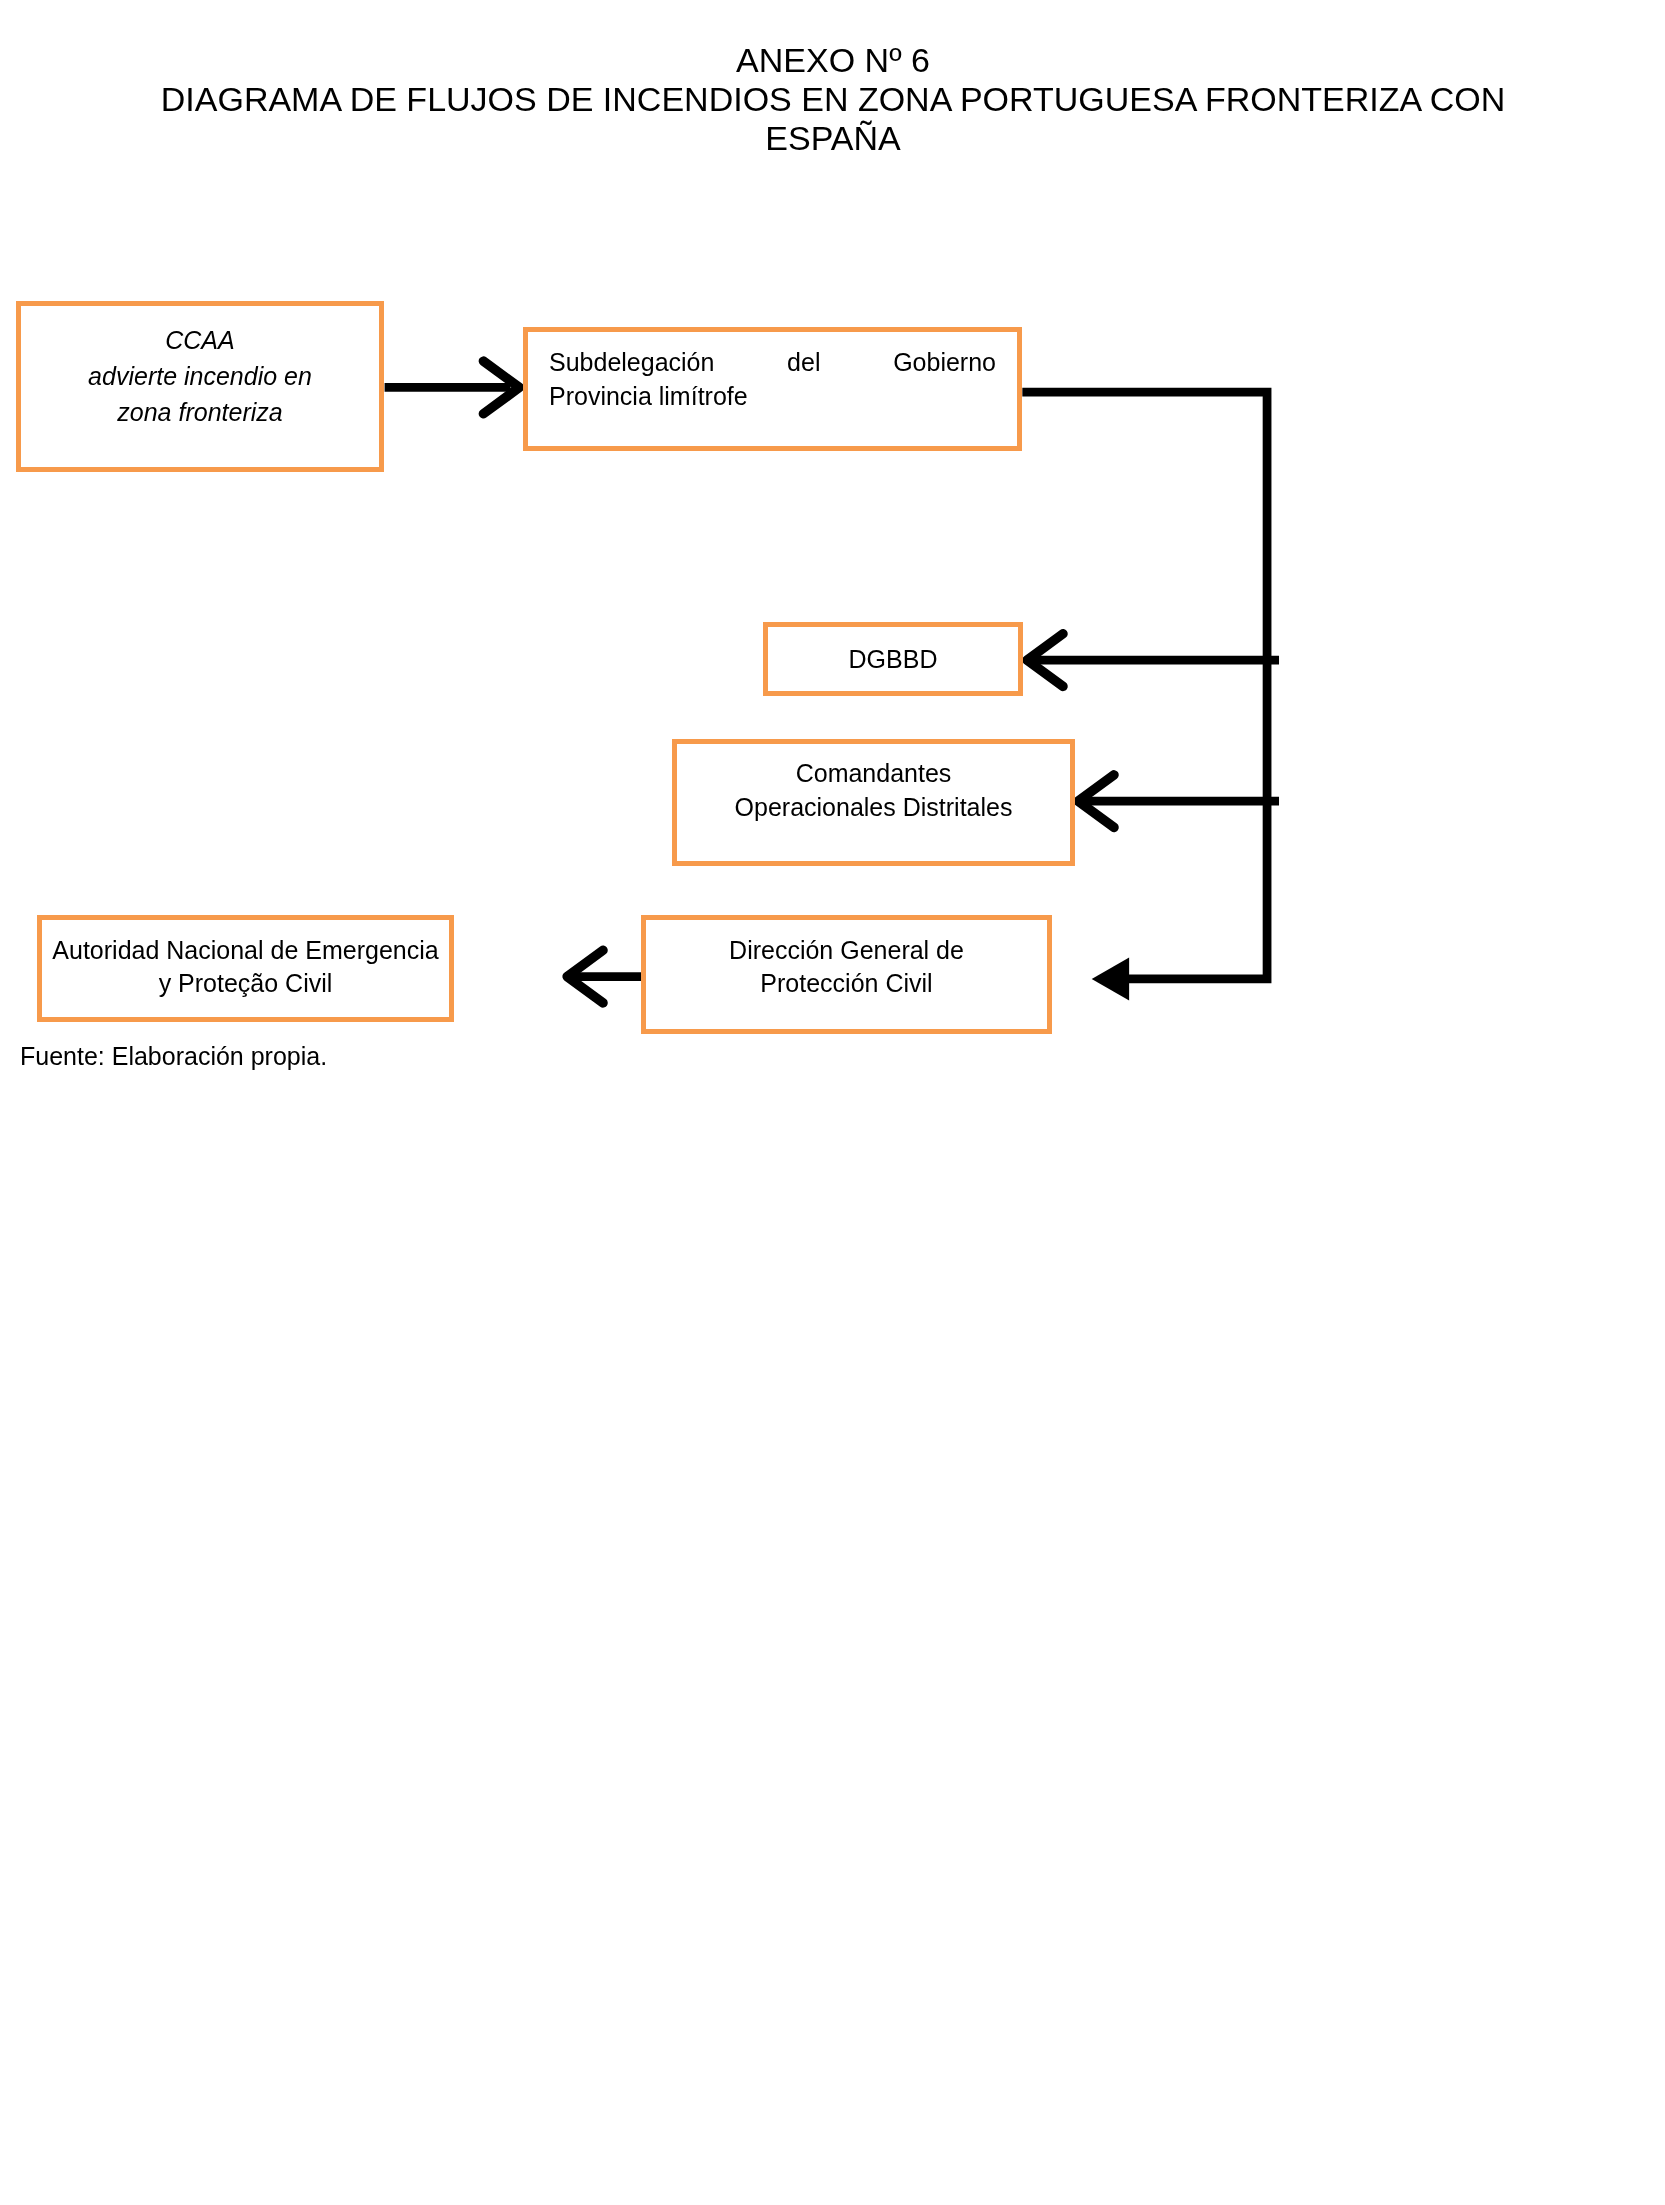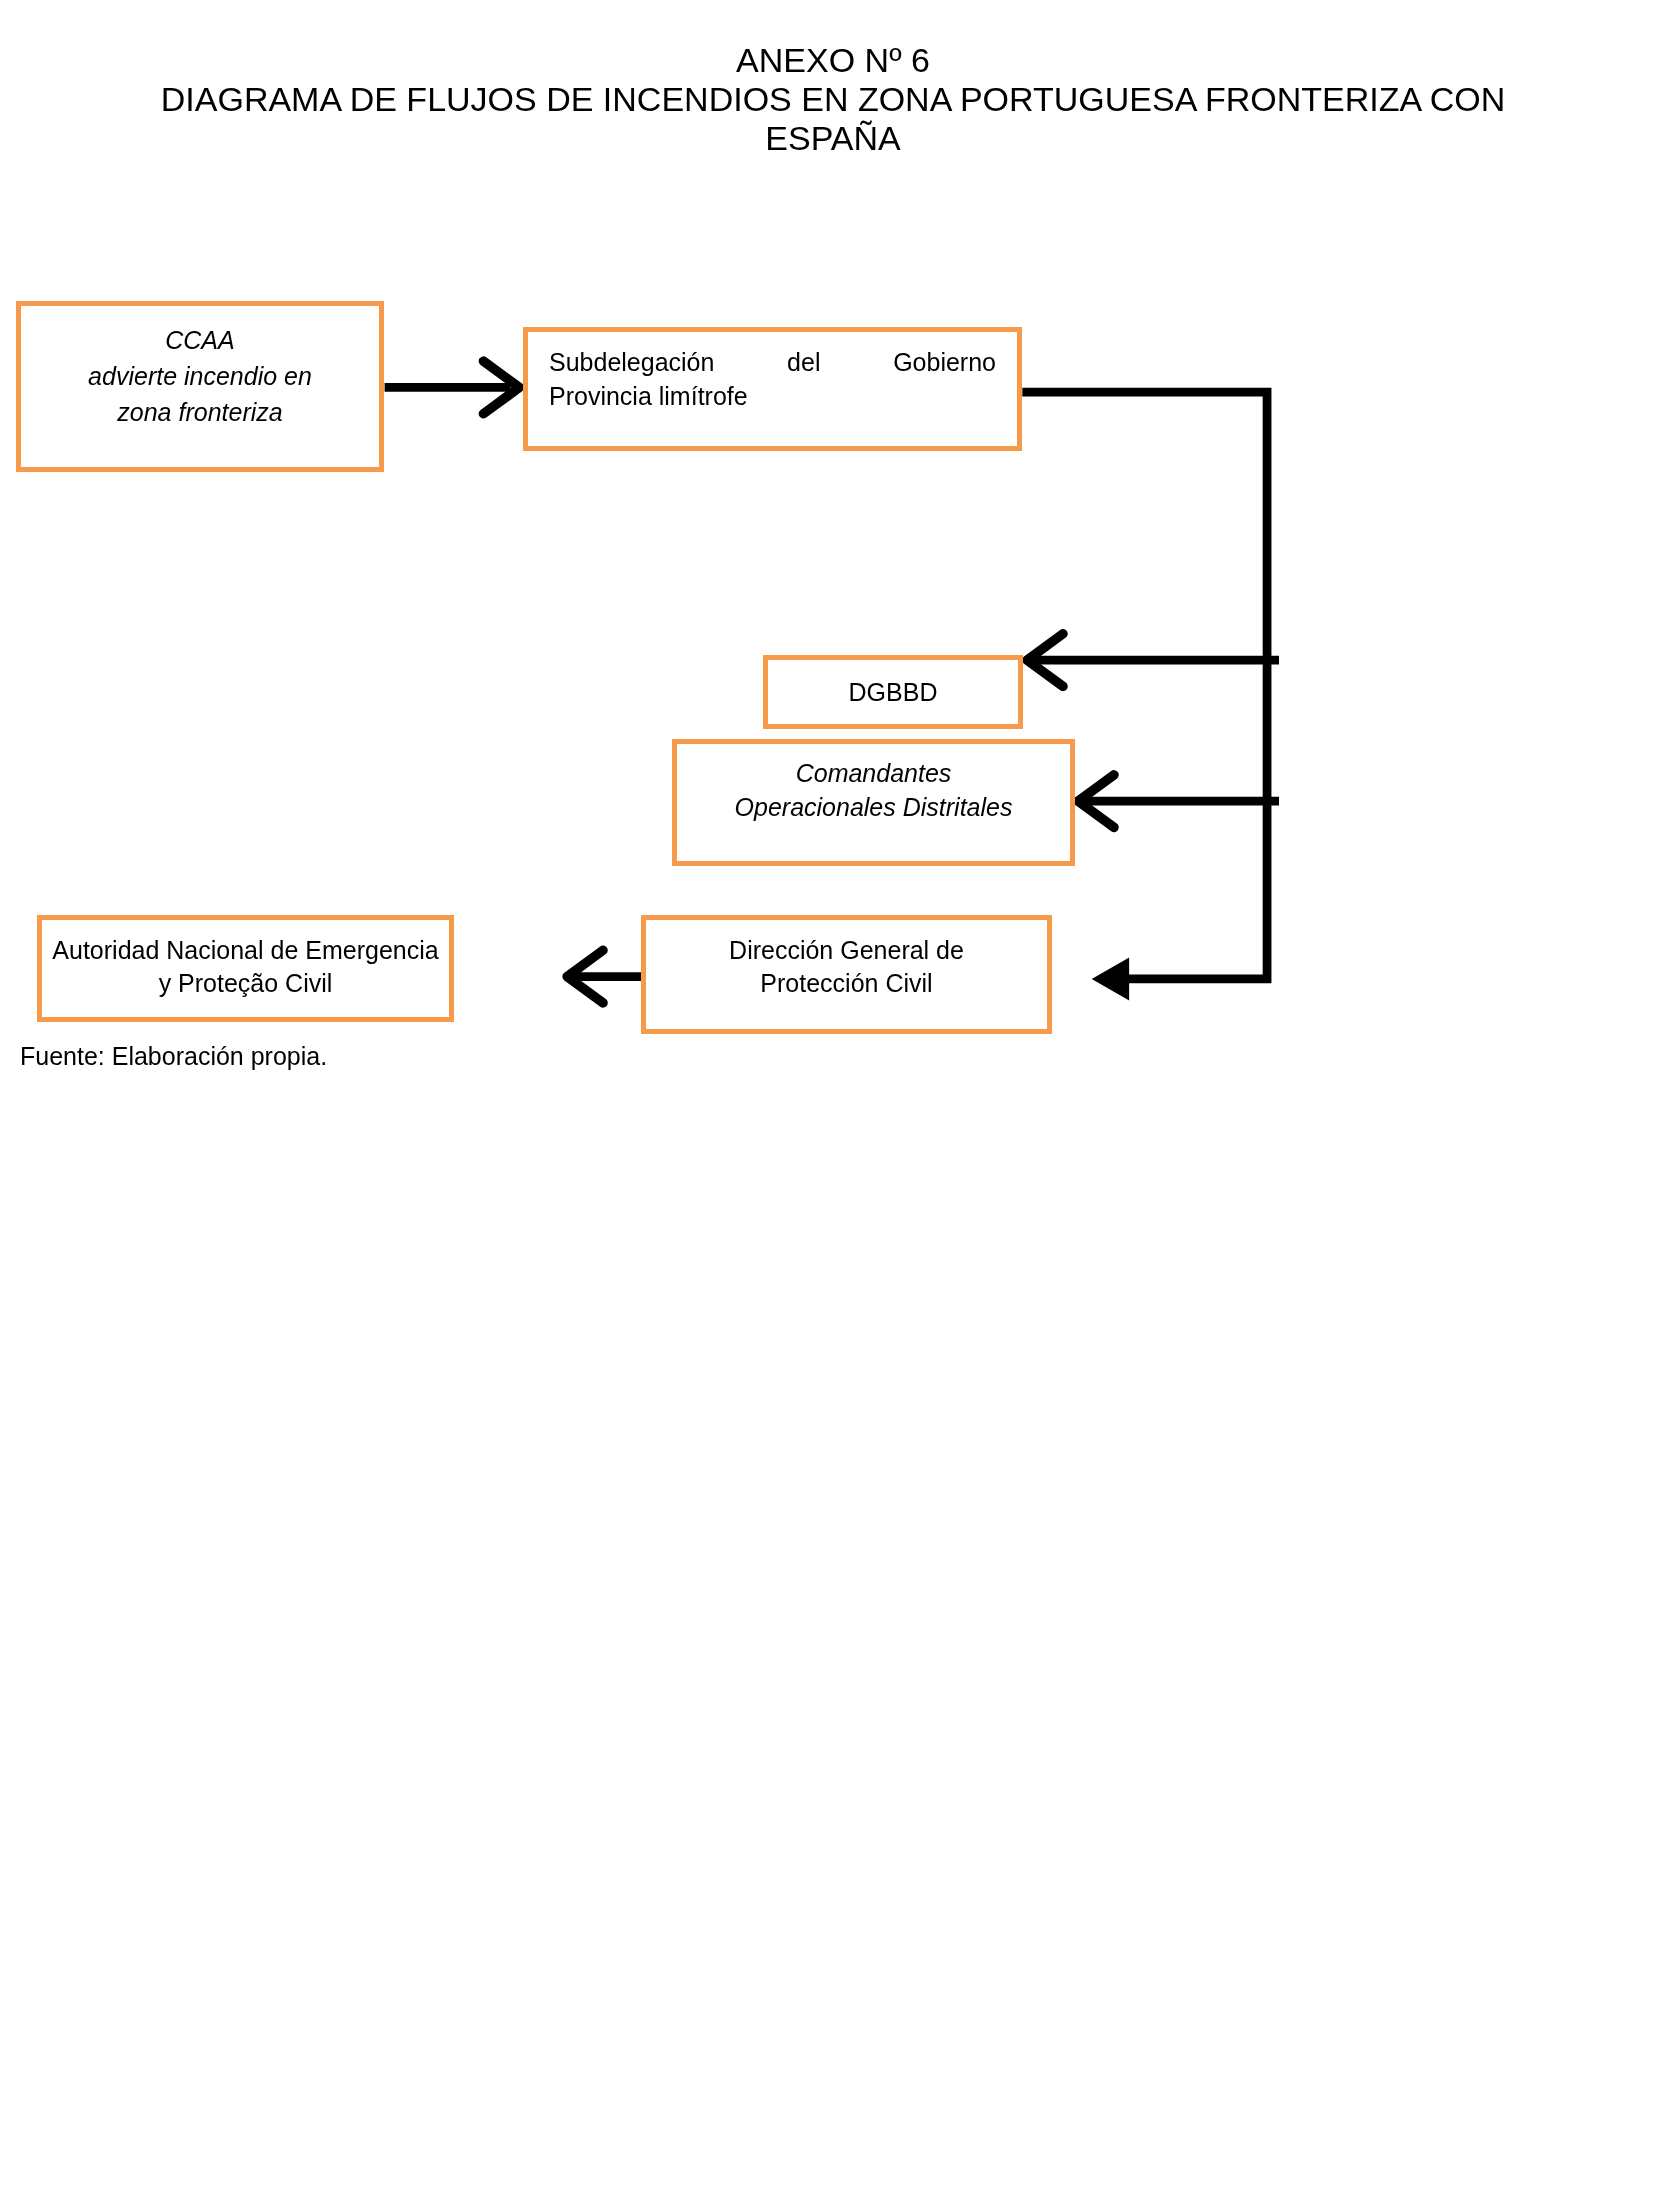--- a/index.html
+++ b/index.html
@@ -75,27 +75,25 @@
   .node-subdelegacion .justify-line{
     text-align:justify;
     text-align-last:justify;
     white-space:normal;
   }
   .node-dgbbd{
     left:763px;top:622px;width:260px;height:74px;
     display:flex;
     align-items:center;
     justify-content:center;
-    margin-top:33px;
   }
   .node-comandantes{
     left:672px;top:739px;width:403px;height:127px;
     text-align:center;
     padding-top:12px;
-    font-style:italic;
   }
   .node-autoridad{
     left:37px;top:915px;width:417px;height:107px;
     text-align:center;
     padding-top:14.4px;
     line-height:33px;
   }
   .node-direccion{
     left:641px;top:915px;width:411px;height:119px;
     text-align:center;

